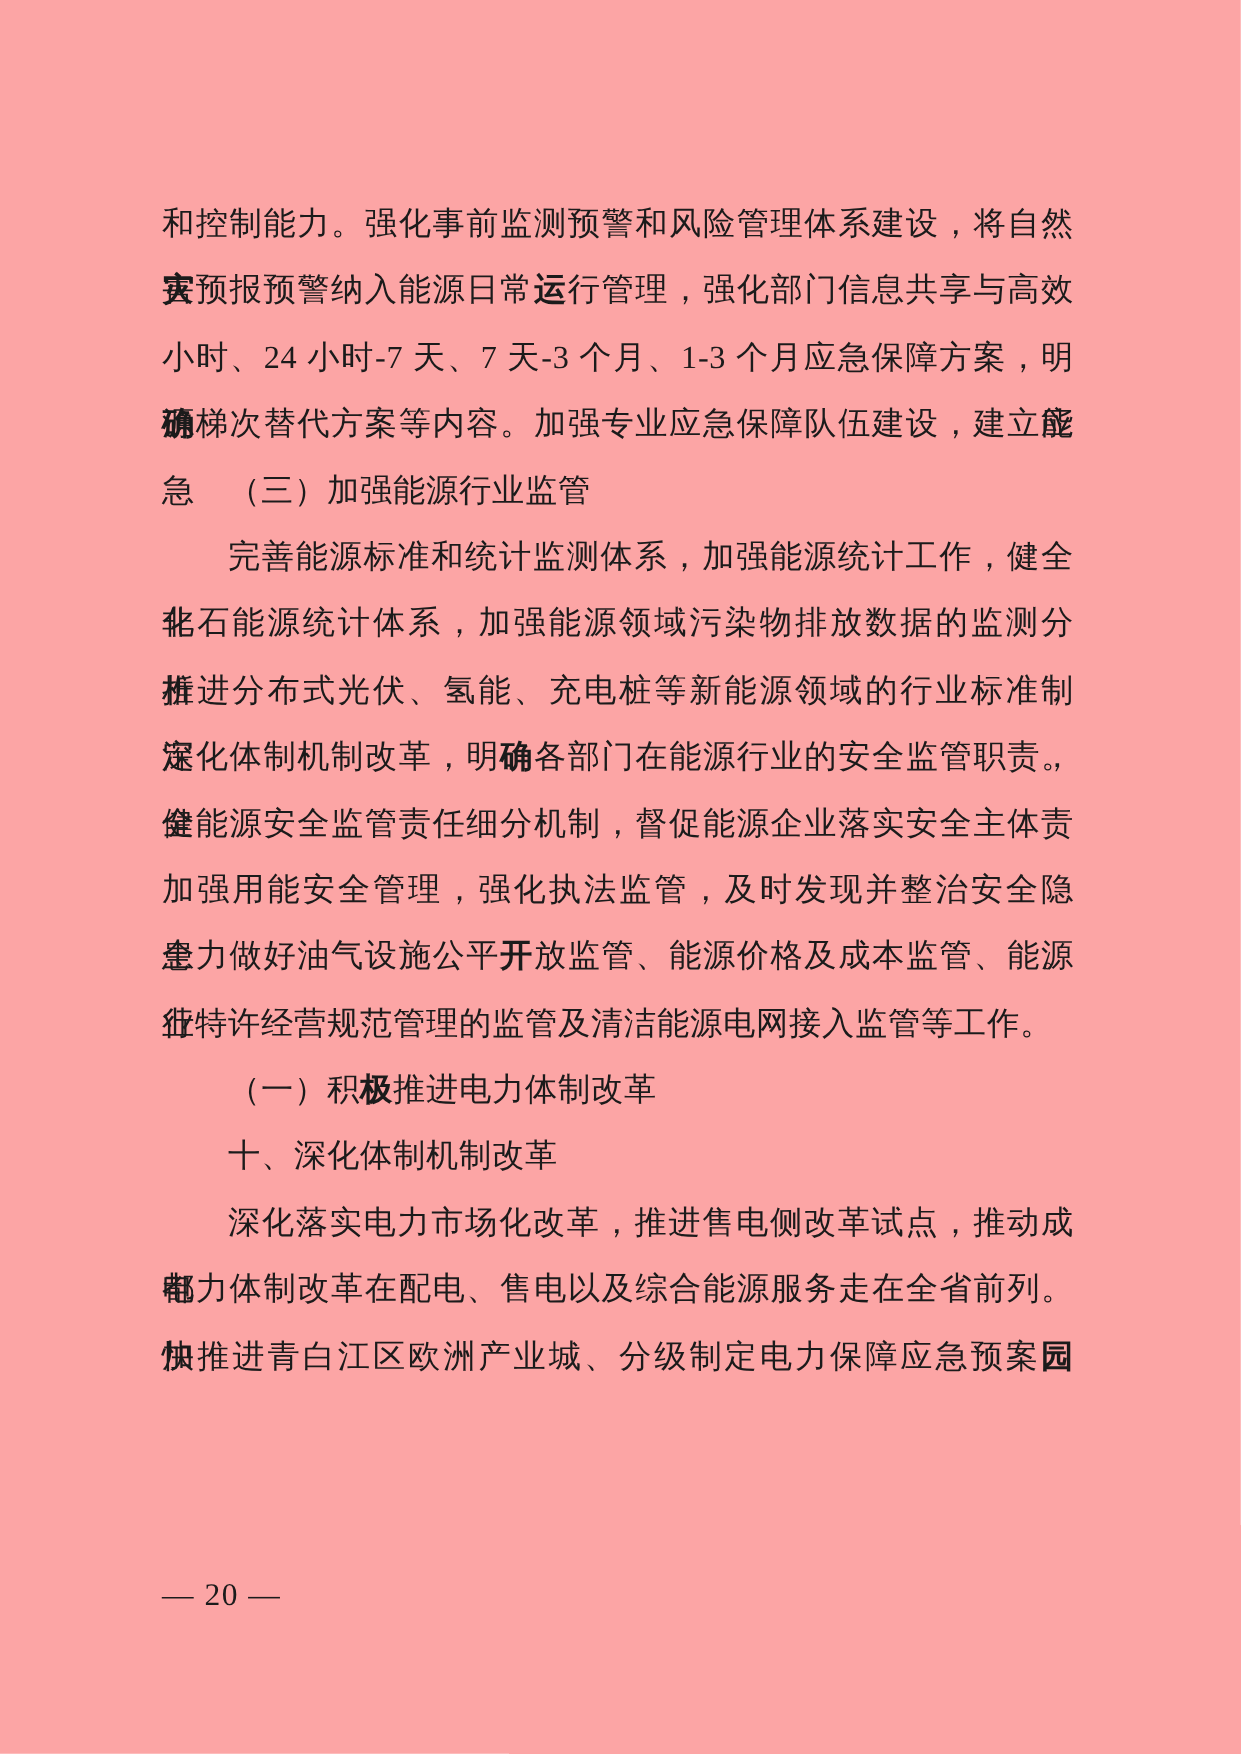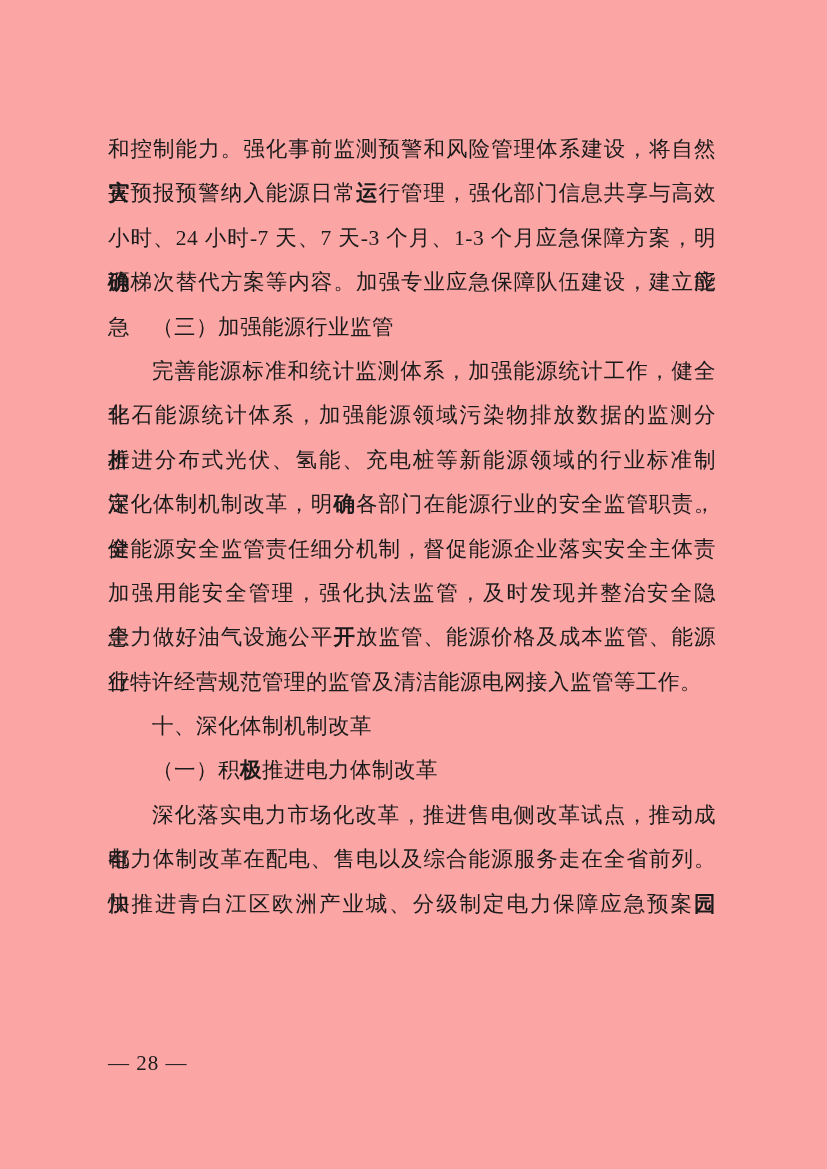--- a/index.html
+++ b/index.html
@@ -66,20 +66,20 @@
       <div class="line justify"><span>源梯次替代方案等内容。加强专业应急保障队伍建设，建立应急</span></div>
       <div class="line indent"><span>（三）加强能源行业监管</span></div>
       <div class="line justify indent"><span>完善能源标准和统计监测体系，加强能源统计工作，健全非</span></div>
       <div class="line justify"><span>化石能源统计体系，加强能源领域污染物排放数据的监测分析，</span></div>
       <div class="line justify"><span>推进分布式光伏、氢能、充电桩等新能源领域的行业标准制定。</span></div>
       <div class="line justify"><span>深化体制机制改革，明</span><span class="seg-bold">确</span><span>各部门在能源行业的安全监管职责，健</span></div>
       <div class="line justify"><span>全能源安全监管责任细分机制，督促能源企业落实安全主体责</span></div>
       <div class="line justify"><span>加强用能安全管理，强化执法监管，及时发现并整治安全隐患。</span></div>
       <div class="line justify"><span>全力做好油气设施公平</span><span class="seg-bold">开</span><span>放监管、能源价格及成本监管、能源行</span></div>
       <div class="line"><span>业特许经营规范管理的监管及清洁能源电网接入监管等工作。</span></div>
+      <div class="line indent"><span>（一）积</span><span class="seg-bold">极</span><span>推进电力体制改革</span></div>
       <div class="line indent"><span>十、深化体制机制改革</span></div>
-      <div class="line indent"><span>（一）积</span><span class="seg-bold">极</span><span>推进电力体制改革</span></div>
       <div class="line justify indent"><span>深化落实电力市场化改革，推进售电侧改革试点，推动成都</span></div>
       <div class="line justify"><span>电力体制改革在配电、售电以及综合能源服务走在全省前列。加</span></div>
       <div class="line justify"><span>快推进青白江区欧洲产业城、分级制定电力保障应急预案</span><span class="seg-bold">园</span></div>
     </div>
-  <div class="page-footer">— 28 —</div>
+  <div class="page-footer">— 20 —</div>
 </div>
 
 </body></html>

